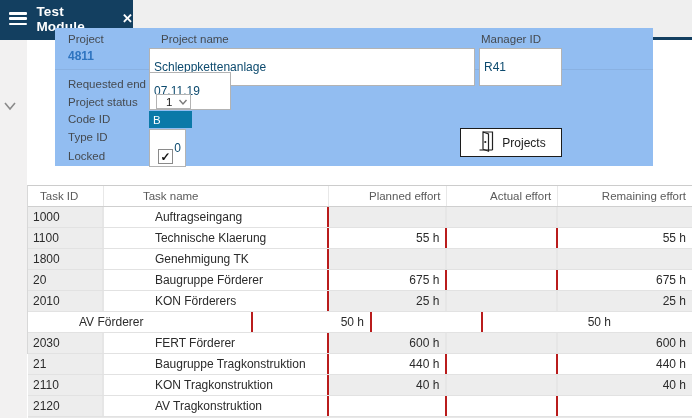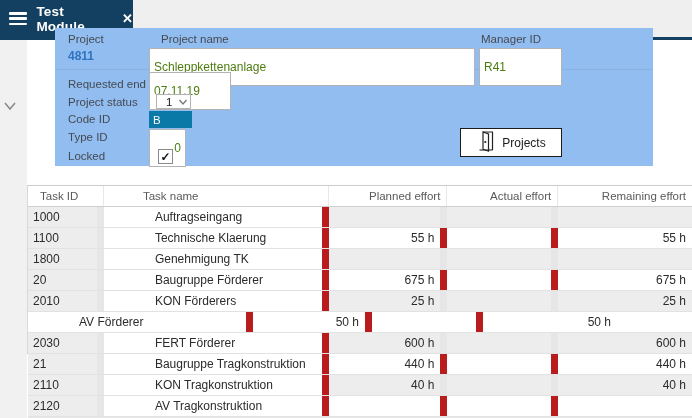--- a/index.html
+++ b/index.html
@@ -24,21 +24,21 @@
   .left-strip { position:absolute; left:0; top:40px; width:27px; height:378px; background:#f2f1f1; }
   .collapse-chevron { position:absolute; left:3px; top:100px; }
 
   
   .panel { position:absolute; left:27px; top:28px; width:598px; height:138px; background:#92bdf1;margin-left:28px; }
   .panel .seam { position:absolute; left:0; top:41px; width:100%; height:1px;
                  background:rgba(0,0,0,0.06); }
   .flabel { position:absolute; font-size:11.5px; color:#454a50; white-space:nowrap; }
   .project-id { position:absolute; left:13px; top:21px; font-size:12px; font-weight:bold; color:#2e74c0; }
   .tbox { position:absolute; background:#ffffff; border:1px solid #b3b3b3; font-size:12px;
-          color:#4d7c0f; padding:18px 4px; display:flex; align-items:center; }
+          color:#0c4a6e; padding:18px 4px; display:flex; align-items:center; }
   .tbox.num { justify-content:flex-end; }
   .name-input    { left:94px;  top:20px; width:326px; height:19px; }
   .manager-input { left:424px; top:20px; width:83px;  height:19px; }
   .date-input    { left:94px;  top:44px; width:82px;  height:19px; }
   .status-select { left:101px; top:66px; width:35px;  height:15px; border:1px solid #b3b3b3;
                    background:#ffffff; display:flex; align-items:center; position:absolute;
                    font-size:11.5px; color:#1a1a1a; padding:0 2px 0 9px;
                    justify-content:space-between; }
   .code-field { position:absolute; left:94px; top:83px; width:43px; height:17px;
                 background:#0b79a8; color:#ffffff; font-size:11.5px; display:flex;
@@ -52,21 +52,21 @@
                   background:#ffffff; border:1px solid #1c1c1c; display:flex; align-items:center;
                   justify-content:center; gap:4px; font-size:12px; color:#1a1a1a; cursor:pointer; }
 
   
   .ttable { position:absolute; left:27px; top:185px; width:665px; height:169px;
             border-top:1px solid #cccccc; border-left:1px solid #d8d8d8; background:#0369a1; }
   .thead { display:flex; height:21px; background:#ffffff; border-bottom:1px solid #cfcfcf;
            color:#5a5a5a; font-size:11.5px; align-items:center; }
   .trow { display:flex; height:21px; border-bottom:1px solid #e2e2e2; font-size:12px;
           color:#2b2b2b; align-items:stretch; background:#ffffff; }
-  .cell { display:flex; align-items:center; border-right:7px solid #b91c1c; height:100%;
+  .cell { display:flex; align-items:center; border-right:2px solid #b91c1c; height:100%;
           white-space:nowrap; overflow:hidden; }
   .c-id   { width:76px;  padding-left:5px; }
   .c-name { width:225px; padding-left:51px; }
   .c-pln  { width:119px; justify-content:flex-end; padding-right:6px; }
   .c-act  { width:111px; justify-content:flex-end; padding-right:6px; }
   .c-rem  { width:134px; justify-content:flex-end; padding-right:6px; border-right:none; }
   .thead .c-id { padding-left:12px; }
   .thead .c-name { padding-left:39px; }
   .thead .cell { border-right:1px solid #e8e8e8; }
   .thead .c-rem { border-right:none; }

